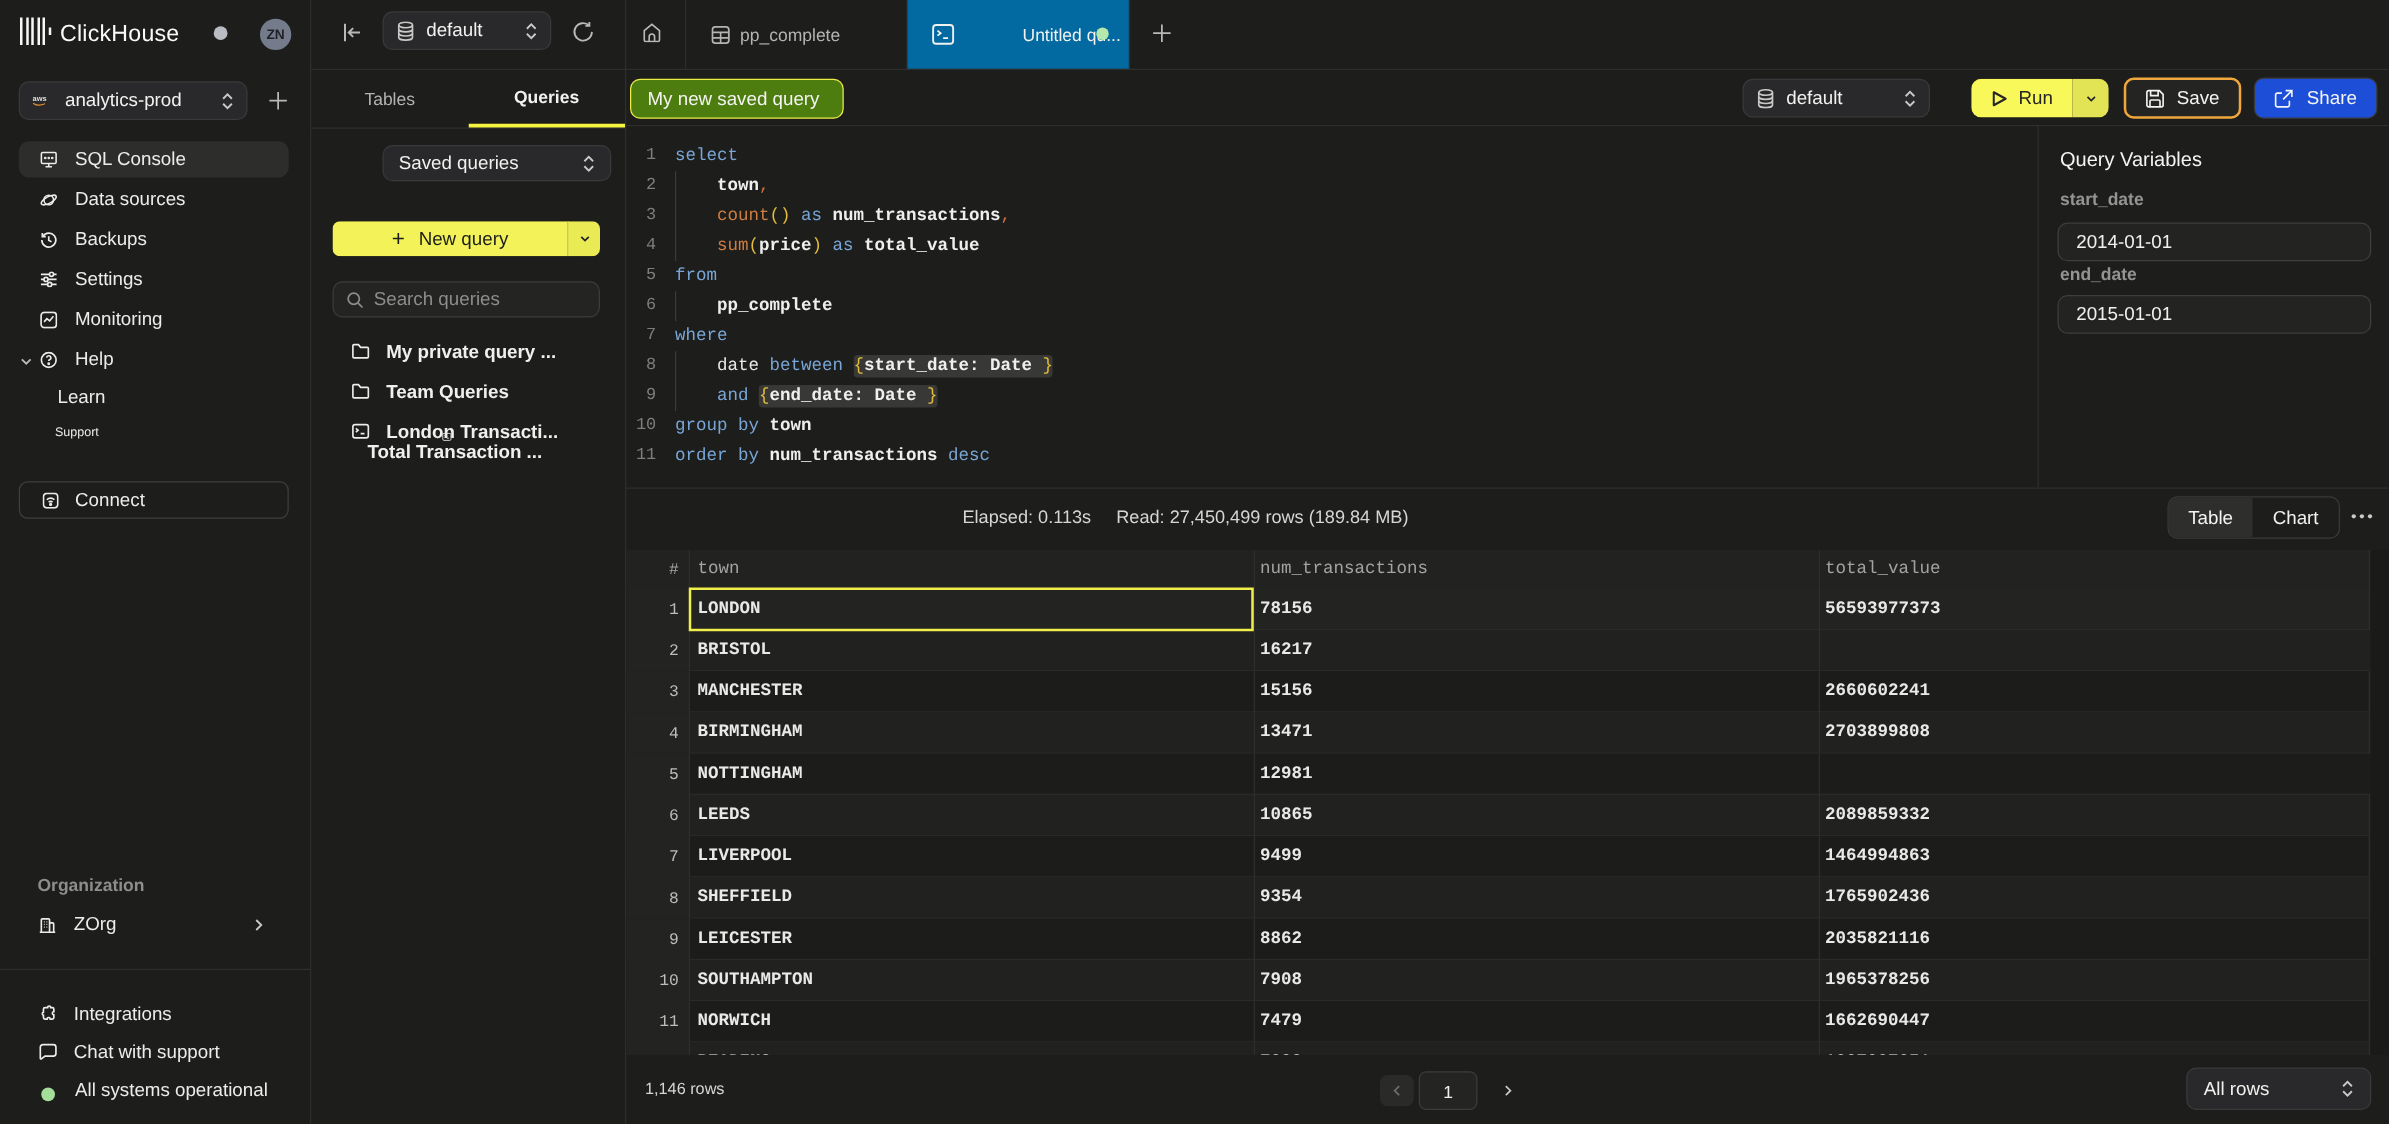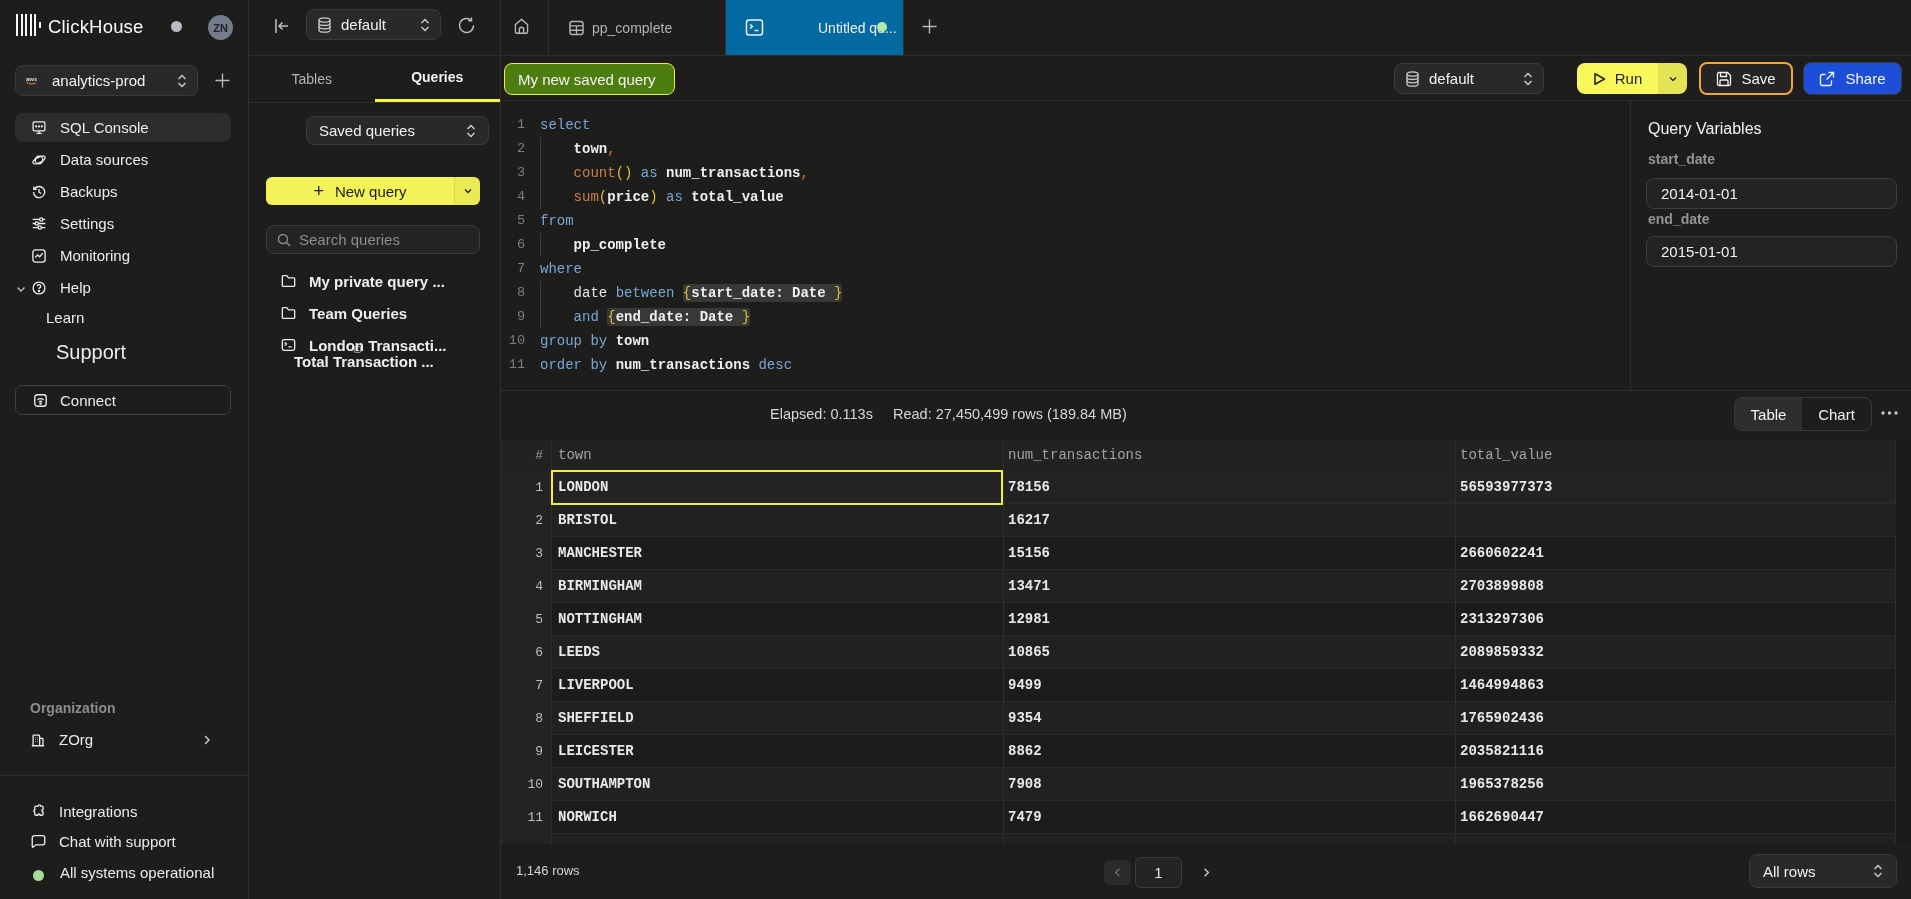--- a/index.html
+++ b/index.html
@@ -267,21 +267,21 @@
         </svg>
       </span>
     <span class="t">Help</span>
   </div>
   <div class="abs ico" style="left:15px; top:283px;">
     <svg width="12" height="12" viewBox="0 0 12 12" fill="none" stroke="currentColor" stroke-width="1.5">
         <path d="M2.5 4.5L6 8l3.5-3.5"></path>
       </svg>
   </div>
   <div class="abs" style="left:46px; top:309px; font-size:15px; color:#ececea;">Learn</div>
-  <div class="abs" style="left:56px; top:341px; font-size:20px; color:#ececea;">Support</div>
+  <div class="abs" style="left:44px; top:341px; font-size:10px; color:#ececea;">Support</div>
 
   <div class="abs" id="connect">
     <span style="margin-left:18px; display:flex;">
         <svg width="13" height="13" viewBox="0 0 17 17" fill="none" stroke="#ececea" stroke-width="1.8">
           <rect x="1" y="1" width="15" height="15" rx="3.5"></rect>
           <path d="M4.6 7.6a5.5 5.5 0 0 1 7.8 0M6.5 10.2a2.8 2.8 0 0 1 4 0"></path>
           <circle cx="8.5" cy="12.5" r="0.8" fill="#ececea"></circle>
         </svg>
       </span>
     <span class="t">Connect</span>
@@ -485,21 +485,20 @@
     <div class="trow even" style="top:130px;">
         <div class="gut">4</div>
         <div class="c1">BIRMINGHAM</div>
         <div class="c2">13471</div>
         <div class="c3">2703899808</div>
       </div>
     <div class="trow odd" style="top:163px;">
         <div class="gut">5</div>
         <div class="c1">NOTTINGHAM</div>
         <div class="c2">12981</div>
-        <div class="c3">2313297306</div>
       </div>
     <div class="trow even" style="top:196px;">
         <div class="gut">6</div>
         <div class="c1">LEEDS</div>
         <div class="c2">10865</div>
         <div class="c3">2089859332</div>
       </div>
     <div class="trow odd" style="top:229px;">
         <div class="gut">7</div>
         <div class="c1">LIVERPOOL</div>

